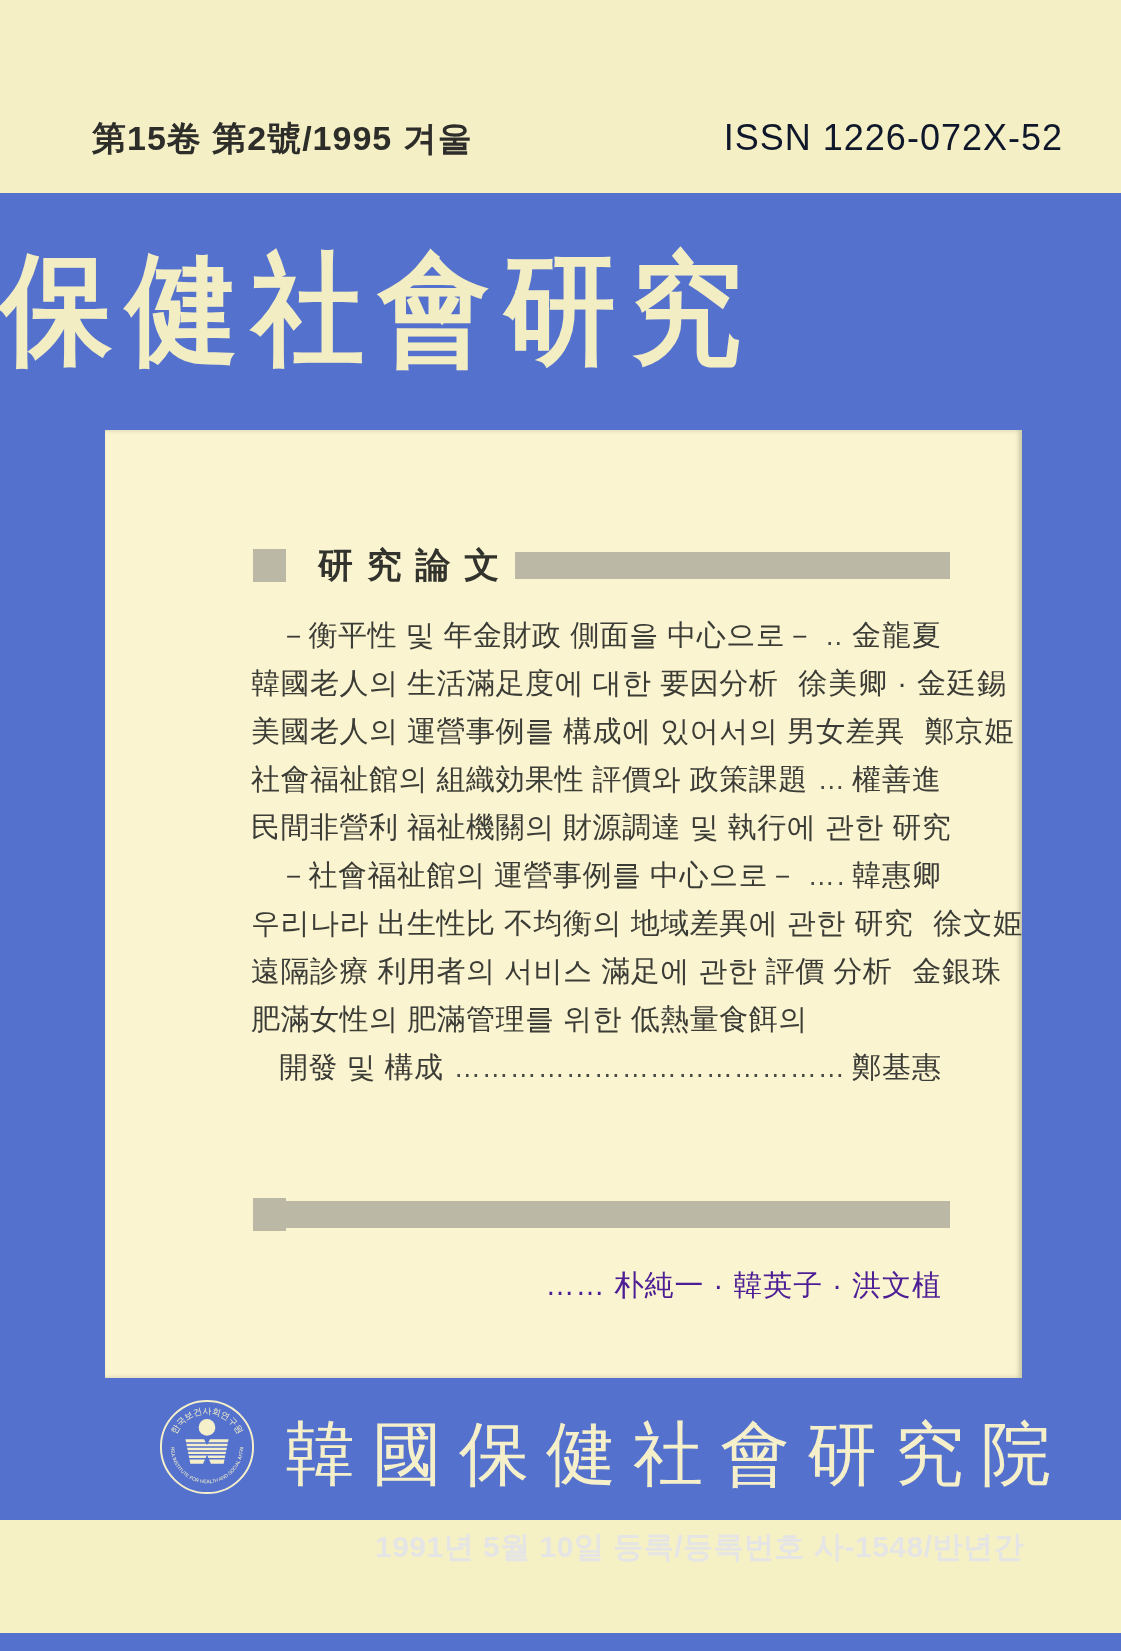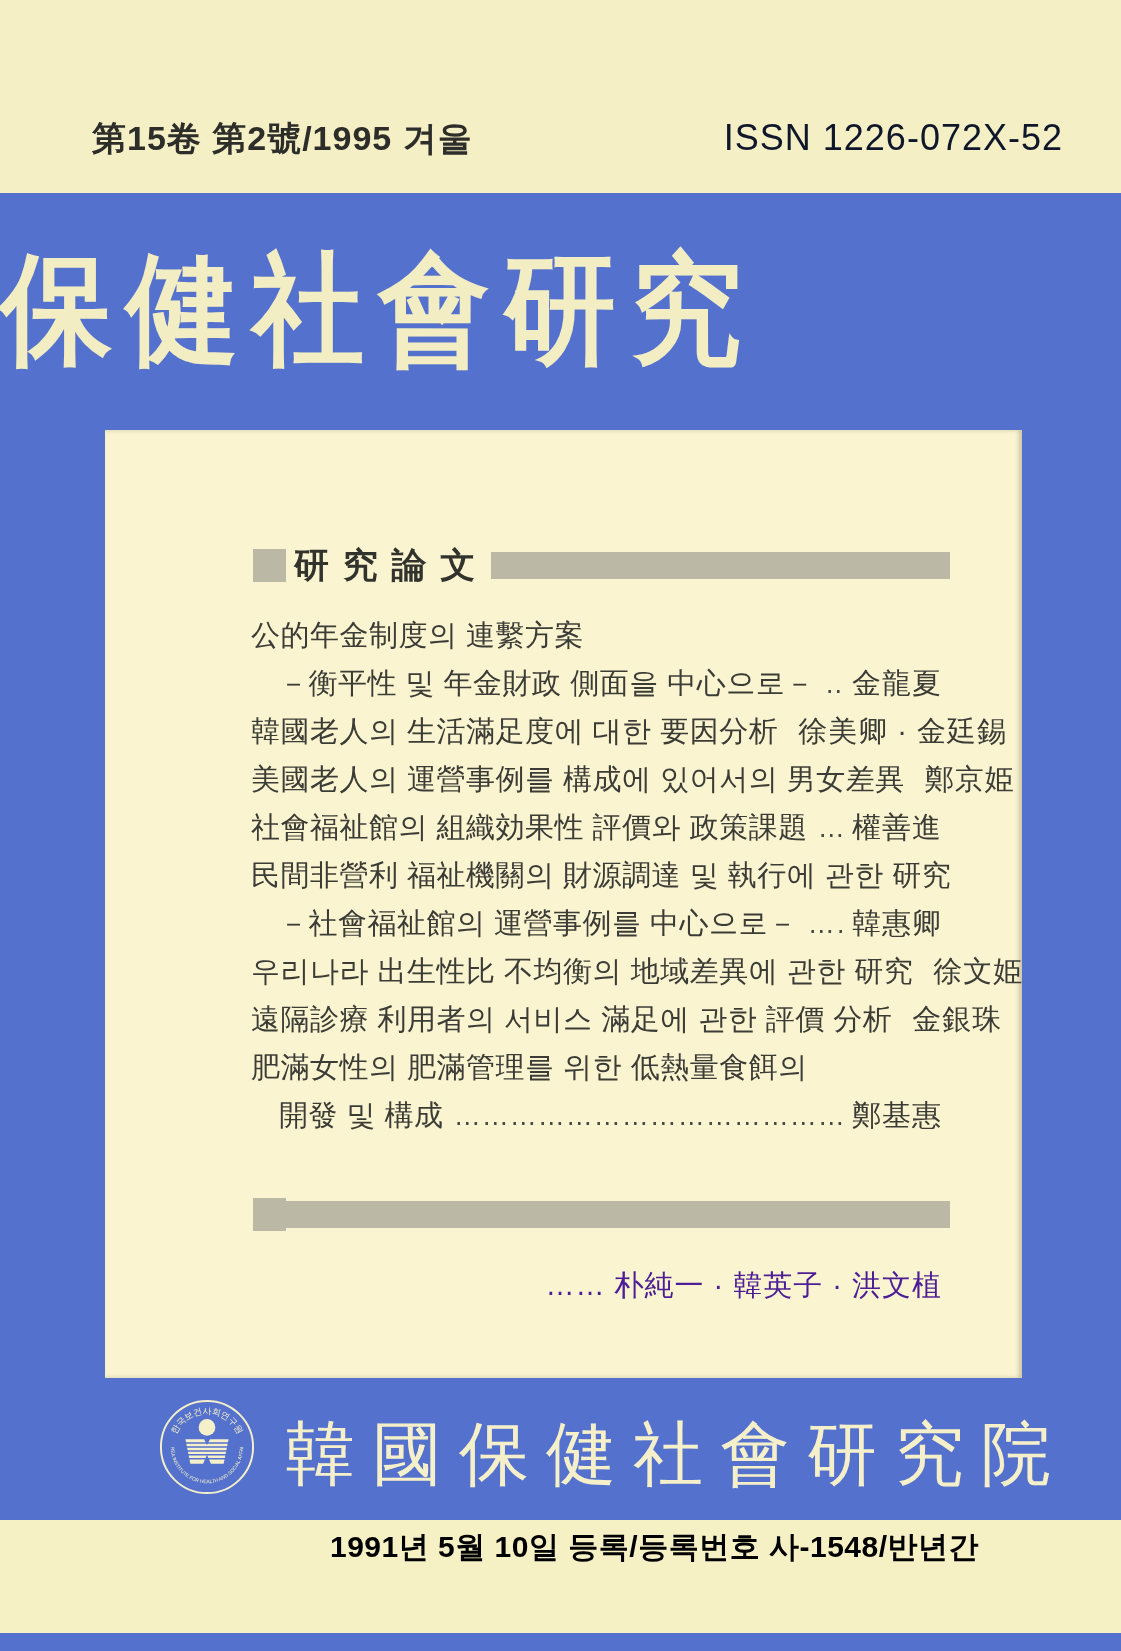--- a/index.html
+++ b/index.html
@@ -47,21 +47,21 @@
     position:absolute;left:148px;right:72px;
     display:flex;align-items:center;
   }
   .sec1{top:112px;}
   .sec2{top:768px;}
   .sec-square{
     width:33px;height:33px;background:#bcb8a6;flex:0 0 auto;
   }
   .sec-title{
     font-size:35px;font-weight:bold;color:#33332e;
-    margin:0 14px 0 8px;white-space:nowrap;letter-spacing:2px;
+    margin:0 14px 0 32px;white-space:nowrap;letter-spacing:2px;
   }
   .sec-bar{
     flex:1 1 auto;height:27px;background:#bcb8a6;
   }
   .toc{
     position:absolute;left:146px;right:80px;top:186px;
   }
   .toc-row{
     display:flex;align-items:baseline;
     height:48px;
@@ -89,21 +89,22 @@
     font-size:70px;color:#f5f0ca;letter-spacing:17px;
     white-space:nowrap;line-height:1.3;
   }
   
   .strip-bottom{
     position:absolute;left:0;top:1520px;width:1121px;height:113px;
     background:#f6f0c5;
   }
   .registration{
     position:absolute;left:330px;right:52px;top:1527px;
-    font-size:30px;font-weight:bold;color:#000000;letter-spacing:0.5px;
+    text-align:center;
+    font-size:30px;font-weight:bold;color:#e5e5e5;letter-spacing:0.5px;
   }
   
 </style>
 </head>
 <body>
 
 <div class="page">
 
   <div class="strip-top"></div>
   <div class="top-header">
@@ -117,23 +118,20 @@
 
   <div class="panel">
 
     <div class="sec-header sec1">
       <span class="sec-square"></span>
       <span class="sec-title">研 究 論 文</span>
       <span class="sec-bar"></span>
     </div>
 
     <div class="toc" id="toc-list">
-        <div class="toc-row">
-          <span class="toc-text">公的年金制度의 連繫方案</span>
-        </div>
         <div class="toc-row indent">
           <span class="toc-text">－衡平性 및 年金財政 側面을 中心으로－</span>
           <span class="toc-leader">……………………</span>
           <span class="toc-authors">金龍夏</span>
         </div>
         <div class="toc-row">
           <span class="toc-text">韓國老人의 生活滿足度에 대한 要因分析</span>
           <span class="toc-leader">…………</span>
           <span class="toc-authors">徐美卿 · 金廷錫</span>
         </div>

